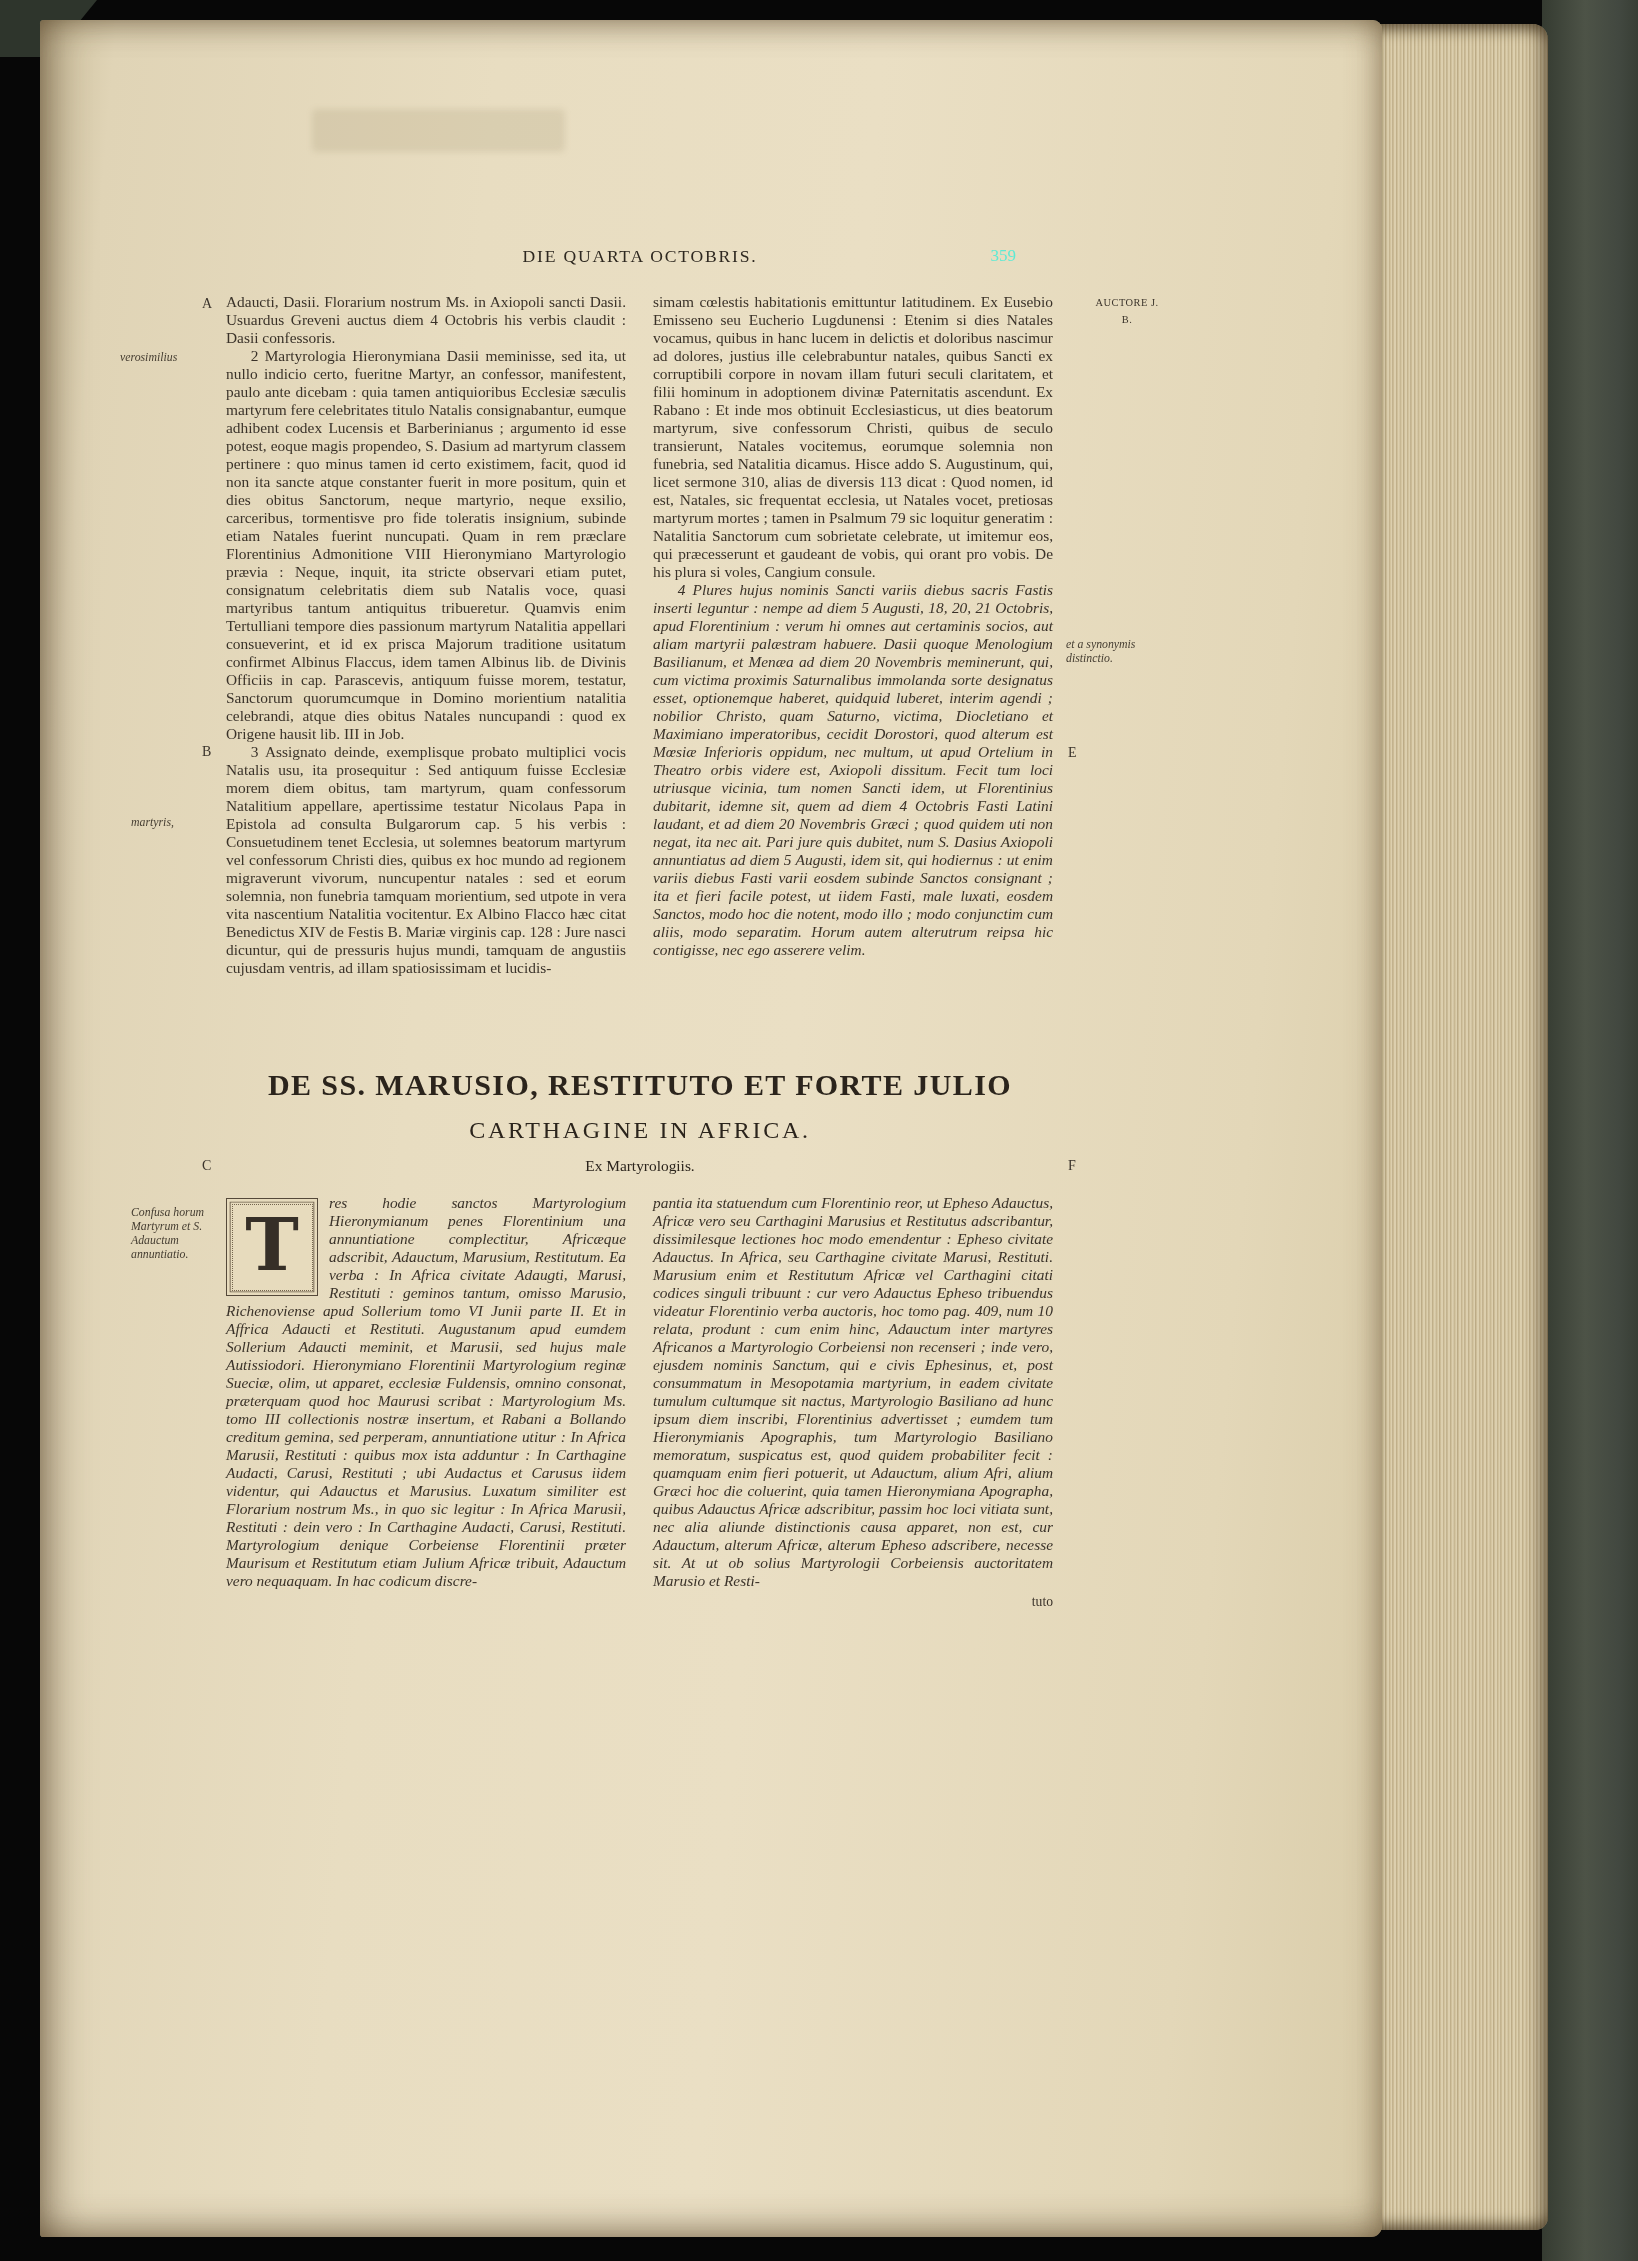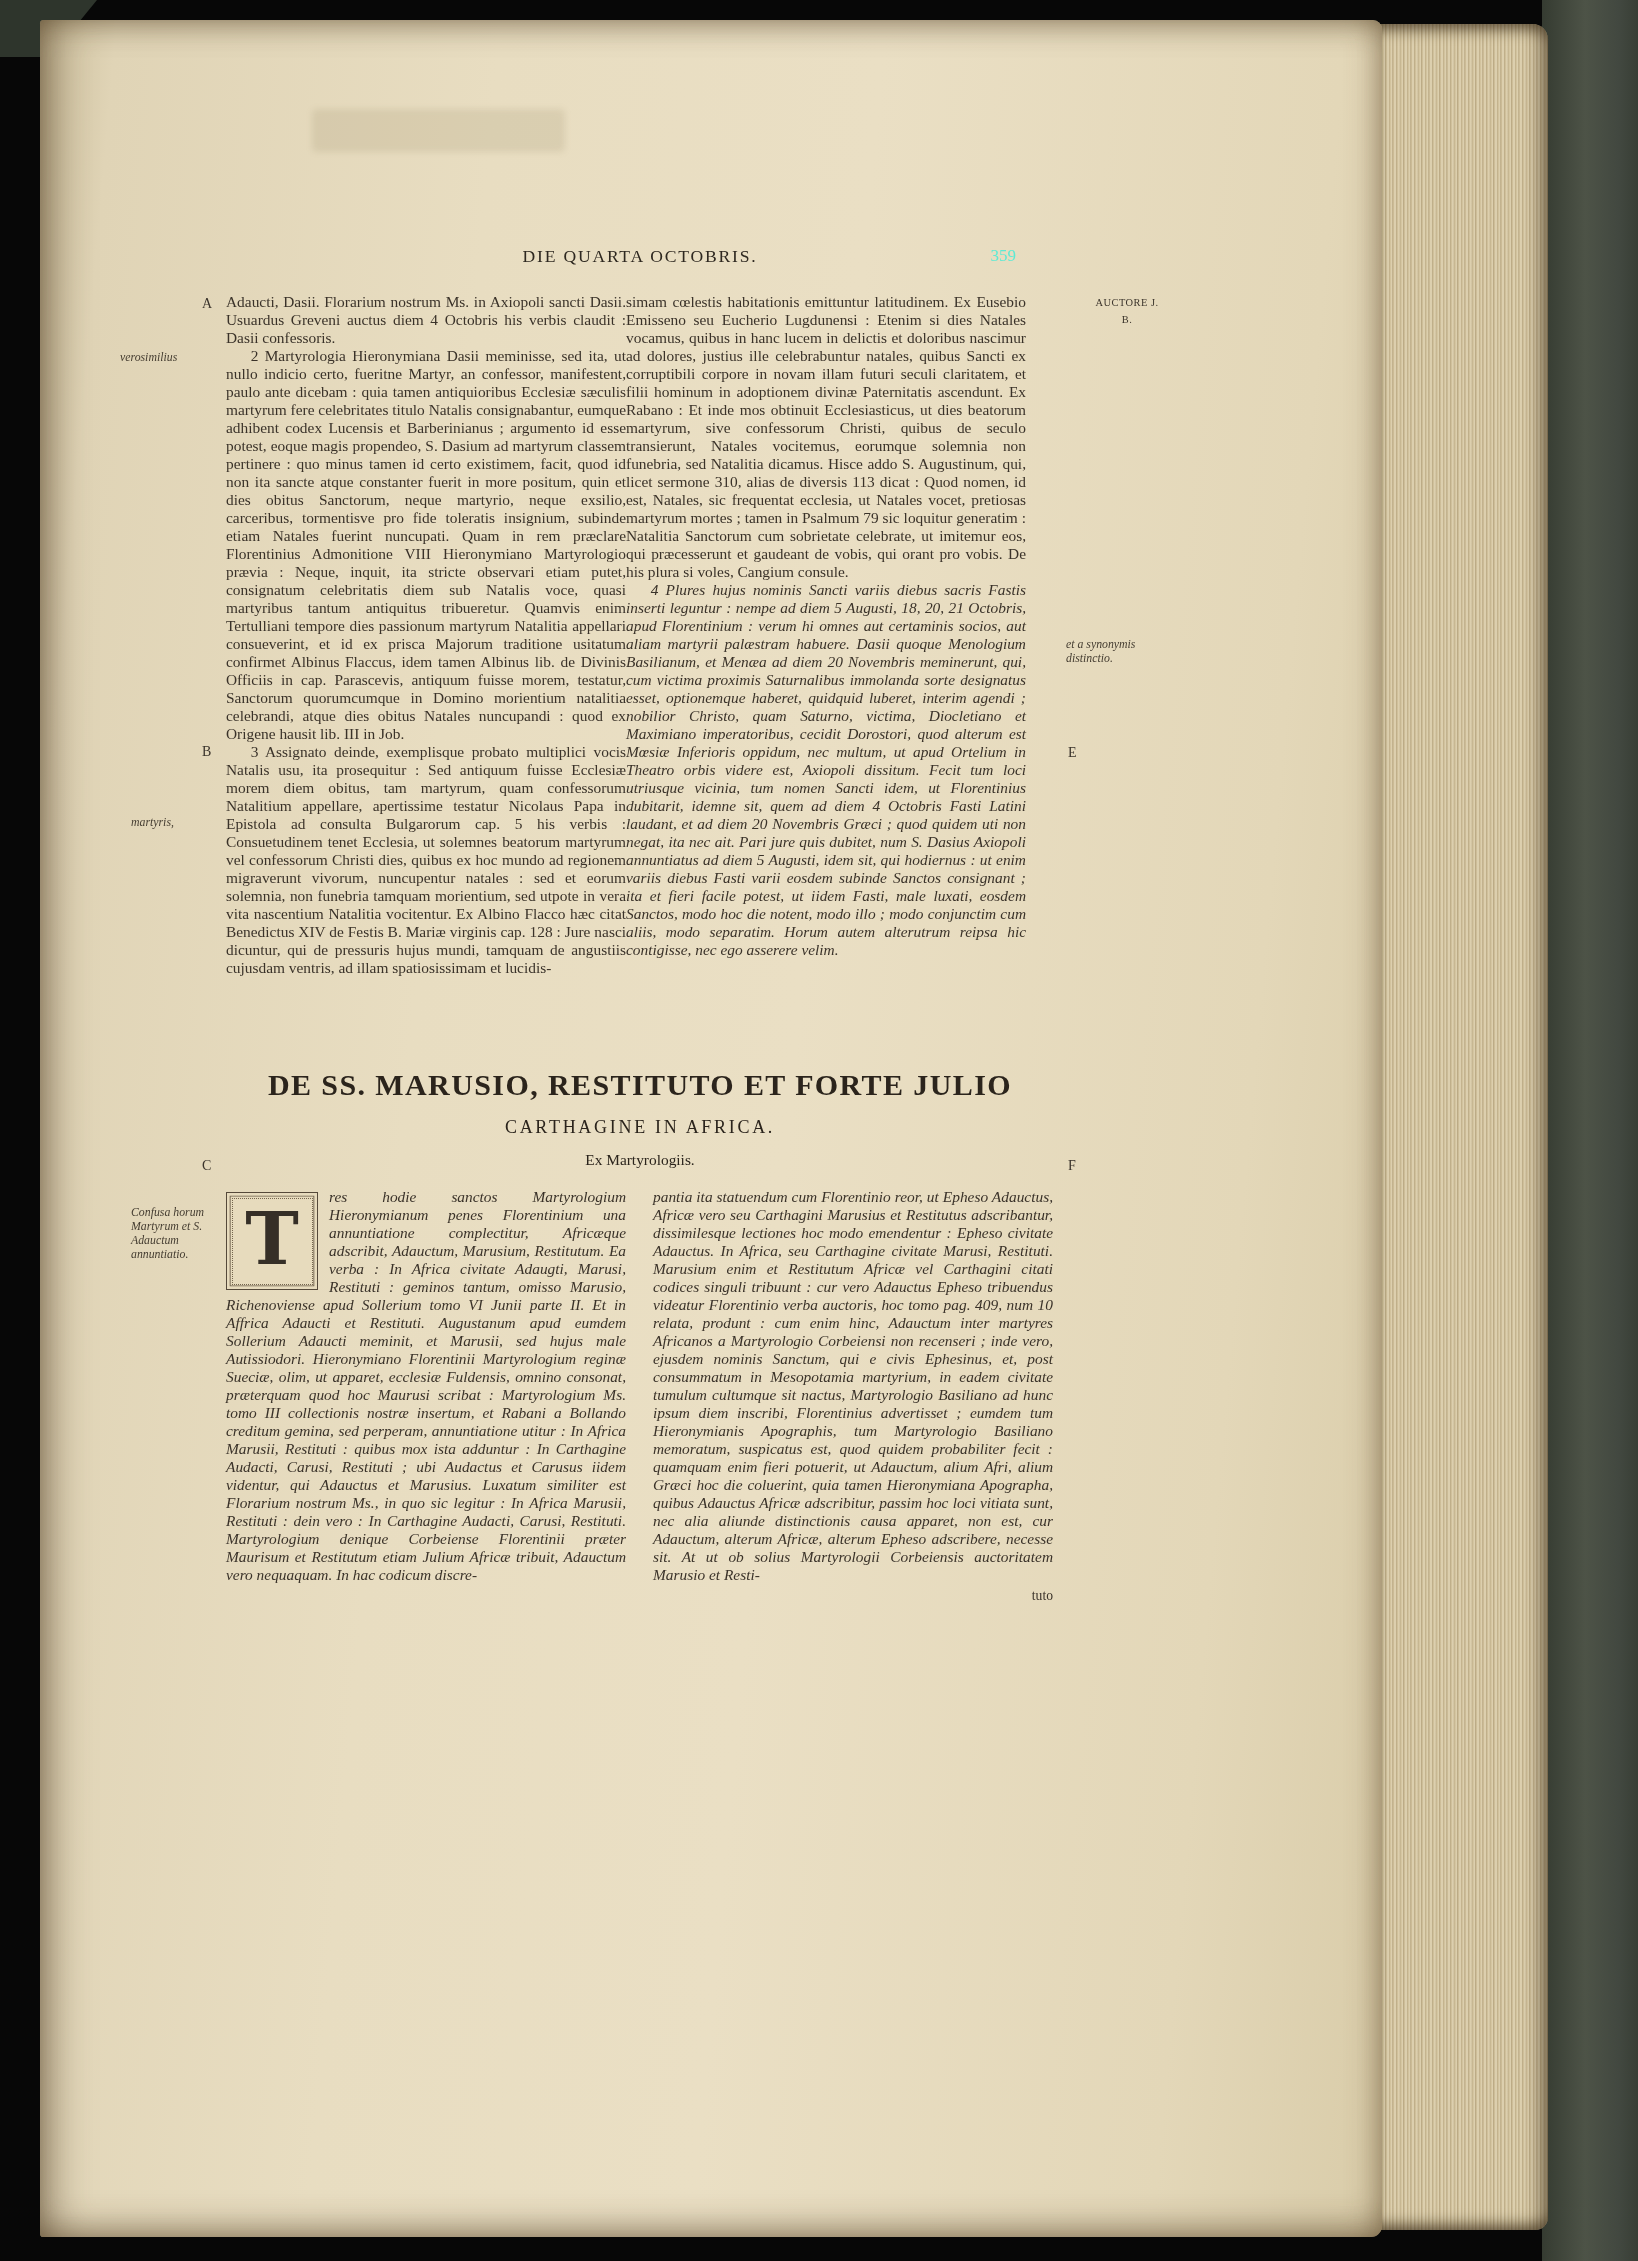--- a/index.html
+++ b/index.html
@@ -27,30 +27,30 @@
                inset 0 -22px 38px -18px rgba(80,60,30,.45);}
   .showthrough{position:absolute;left:312px;top:109px;width:253px;height:43px;
     background:rgba(115,95,60,.12);filter:blur(3.2px);border-radius:5.4px;}
 
   
   .text-area{position:absolute;left:226px;top:246px;width:828px;}
   .running-head{position:relative;height:26px;}
   .running-title{text-align:center;font-size:17.6px;letter-spacing:1.8px;color:#2e2820;}
   .folio{position:absolute;right:38px;top:0;font-size:17px;color:#5eead4;}
 
-  .upper-cols{margin-top:21px;display:flex;min-height:760px;align-items:flex-start;}
+  .upper-cols{margin-top:21px;display:flex;gap:27px;min-height:760px;align-items:flex-start;}
   .lower-cols{margin-top:19px;display:flex;gap:27px;align-items:flex-start;}
   .col{width:400px;}
   .para{text-align:justify;font-size:15.4px;line-height:18px;color:#3a3229;}
   .col .para + .para{text-indent:1.6em;}
   .italic{font-style:italic;}
 
   .section-head{text-align:center;margin-top:15.4px;color:#2b241c;}
   .title{font-size:30px;font-weight:bold;letter-spacing:1.4px;}
-  .subtitle{font-size:18px;letter-spacing:2.7px;margin-top:14.5px;}
+  .subtitle{font-size:24px;letter-spacing:2.7px;margin-top:14.5px;}
   .source{font-size:15.4px;margin-top:13.6px;}
 
   
   .initial-box{float:left;width:90px;height:96px;margin:3.6px 11px 2.7px 0;position:relative;
     border:1.4px solid #55493a;background:#e7dbbd;
     box-shadow:inset 0 0 0 2.7px #e7dbbd,inset 0 0 0 3.6px #6b5d49;}
   .initial-box::after{content:"";position:absolute;inset:4.5px;border:1.4px dotted #74654e;}
   .initial-letter{display:block;text-align:center;font-size:72px;line-height:92px;font-weight:bold;
     font-style:normal;color:#362f27;font-family:"DejaVu Serif",serif;}
 

